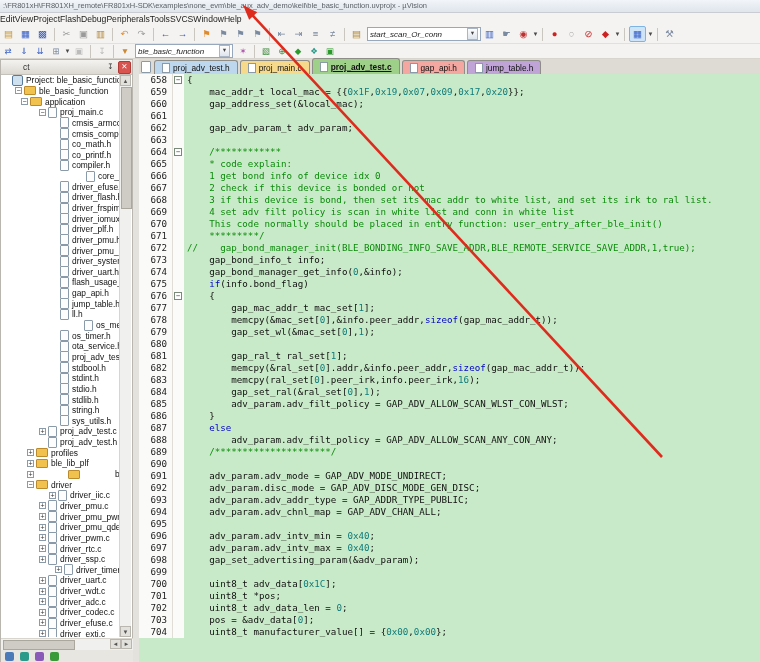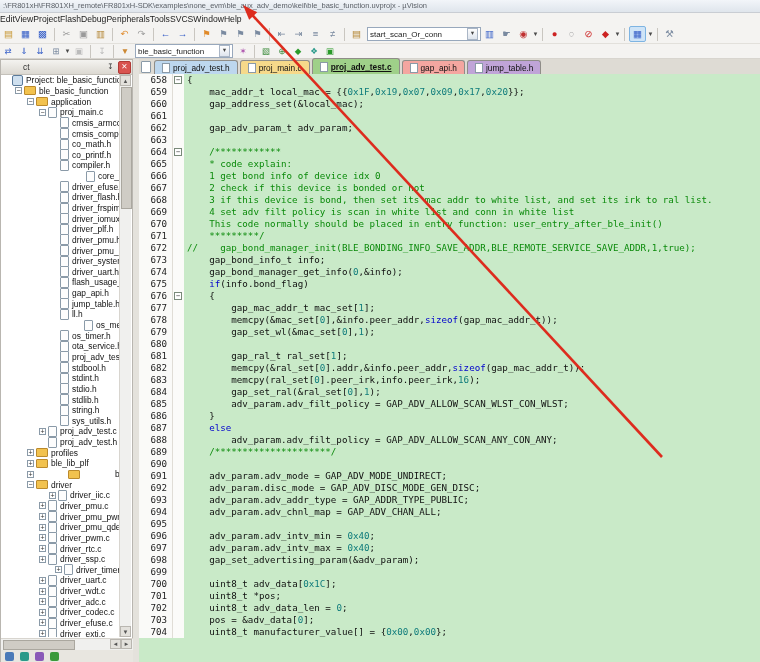--- a/index.html
+++ b/index.html
@@ -18,21 +18,21 @@
   .tb1{top:25px;height:18px;border-bottom:1px solid #e2e0db;}
   .tb2{top:44px;height:14px;border-bottom:1px solid #d8d5cf;}
   .tbi{width:15px;height:14px;line-height:14px;text-align:center;font-size:9.5px;margin:0 1px;
        border-radius:2px;cursor:default;}
   .tb2 .tbi{width:14px;height:12px;line-height:12px;font-size:8.5px;}
   .tbi.hl{background:#cfe4f7;border:1px solid #7eb4e2;}
   .tbsep{width:1px;height:13px;background:#c9c6c0;margin:0 3px;}
   .caret{font-size:6px;color:#4a4a4a;width:7px;text-align:center;}
   .combo{display:flex;align-items:center;background:#fff;border:1px solid #98a8bc;height:12px;
          font-size:8px;color:#222;padding:0 2px;white-space:nowrap;overflow:hidden;}
-  .combo .cv{flex:1;overflow:hidden;}
+  .combo .cv{flex:1;overflow:hidden;font-style:italic;}
   .combo .cbtn{width:9px;height:10px;background:linear-gradient(#fdfdfd,#dfe5ee);border:1px solid #aab6c6;
                font-size:5.5px;line-height:9px;text-align:center;color:#444;margin-left:2px;}
   .sc{width:108px;margin-left:2px;}
   .tc{width:92px;margin:0 2px;}
   
   .main{position:absolute;left:0;top:59px;width:760px;height:603px;}
   
   .panel{position:absolute;left:0;top:0;width:133px;height:603px;background:#fff;border:1px solid #b9b6b0;box-sizing:border-box;}
   .phead{position:absolute;left:0;top:0;width:100%;height:14px;background:linear-gradient(#f4f3f0,#dcd9d2);
          border-bottom:1px solid #c4c1ba;display:flex;align-items:center;font-size:8.5px;color:#333;}
@@ -191,21 +191,21 @@
           <div class="trow" style="padding-left: 2px;">
             <span style="width: 9px; flex: 0 0 auto;"></span>
             <span class="tic ic-root"></span>
             <span>Project: ble_basic_function</span>
           </div>
           <div class="trow" style="padding-left: 14px;">
             <span class="texp">−</span>
             <span class="tic ic-folder"></span>
             <span>ble_basic_function</span>
           </div>
-          <div class="trow" style="padding-left: 26px;">
+          <div class="trow" style="padding-left: 20px;">
             <span class="texp">−</span>
             <span class="tic ic-folder"></span>
             <span>application</span>
           </div>
           <div class="trow" style="padding-left: 38px;">
             <span class="texp">−</span>
             <span class="tic ic-file"></span>
             <span>proj_main.c</span>
           </div>
           <div class="trow" style="padding-left: 50px;">

